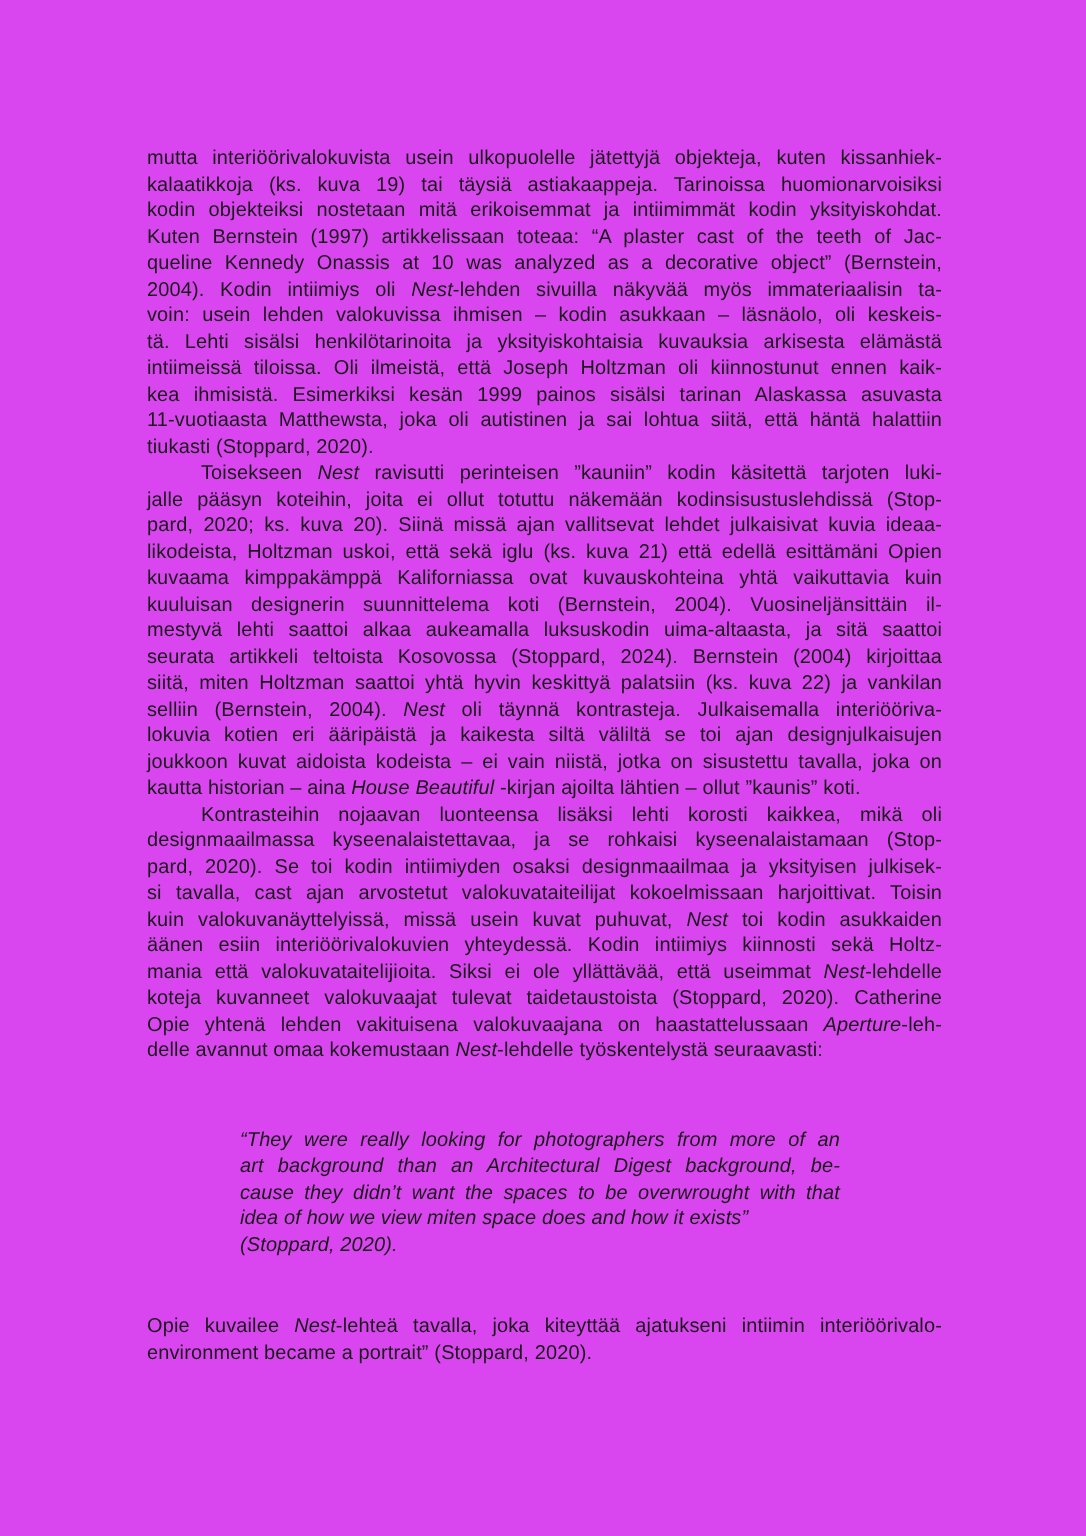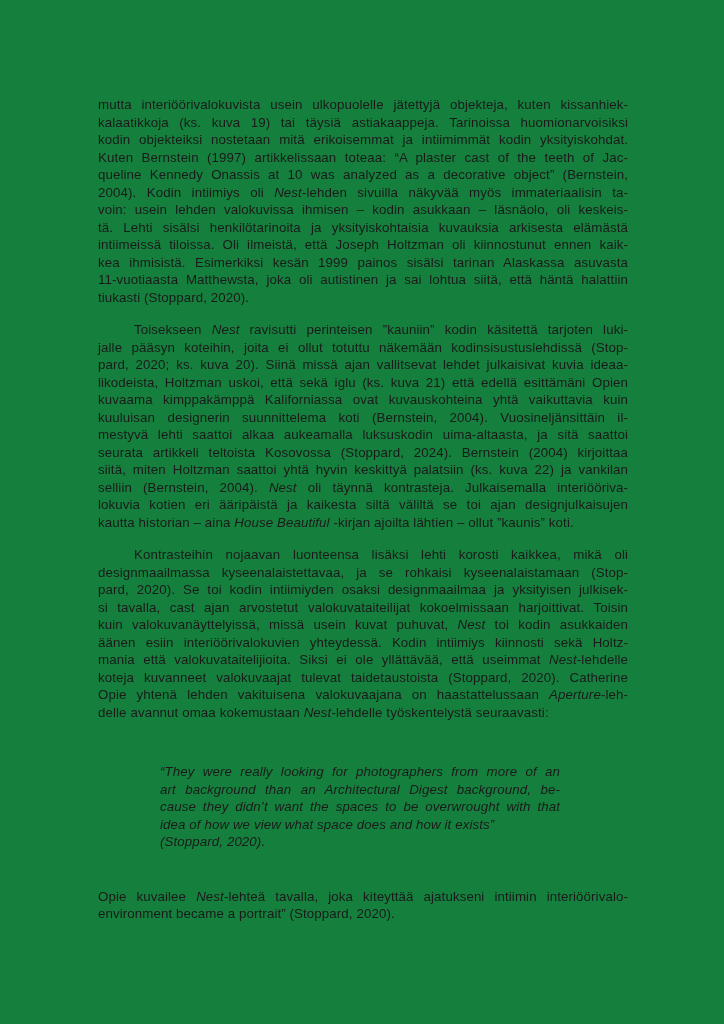--- a/index.html
+++ b/index.html
@@ -11,21 +11,21 @@
     width: 724px;
     height: 1024px;
     position: relative;
     overflow: hidden;
     font-family: "Liberation Sans", "DejaVu Sans", sans-serif;
     color: #1a1a1a;
   }
   .page {
     position: absolute;
     inset: 0;
-    background: #15803d;
+    background: #d946ef;
   }
   .text-block {
     position: absolute;
     left: 98px;
     top: 96px;
     width: 530px;
     font-size: 13.3px;
     line-height: 17.5px;
     letter-spacing: 0.1px;
   }
@@ -33,21 +33,20 @@
   .line {
     text-align: justify;
     text-align-last: justify;
     white-space: normal;
   }
   .line.last {
     text-align-last: left;
   }
   .para.body-indent .line:first-child {
     text-indent: 36px;
-    margin-top: 15px;
   }
   .para.quote, .para.quote-cite {
     margin-left: 62px;
     width: 400px;
     font-style: italic;
   }
   .para.quote {
     margin-top: 42px;
   }
   .para.closing {
@@ -79,39 +78,40 @@
         <div class="line">jalle pääsyn koteihin, joita ei ollut totuttu näkemään kodinsisustuslehdissä (Stop-</div>
         <div class="line">pard, 2020; ks. kuva 20). Siinä missä ajan vallitsevat lehdet julkaisivat kuvia ideaa-</div>
         <div class="line">likodeista, Holtzman uskoi, että sekä iglu (ks. kuva 21) että edellä esittämäni Opien</div>
         <div class="line">kuvaama kimppakämppä Kaliforniassa ovat kuvauskohteina yhtä vaikuttavia kuin</div>
         <div class="line">kuuluisan designerin suunnittelema koti (Bernstein, 2004). Vuosineljänsittäin il-</div>
         <div class="line">mestyvä lehti saattoi alkaa aukeamalla luksuskodin uima-altaasta, ja sitä saattoi</div>
         <div class="line">seurata artikkeli teltoista Kosovossa (Stoppard, 2024). Bernstein (2004) kirjoittaa</div>
         <div class="line">siitä, miten Holtzman saattoi yhtä hyvin keskittyä palatsiin (ks. kuva 22) ja vankilan</div>
         <div class="line">selliin (Bernstein, 2004). <i>Nest</i> oli täynnä kontrasteja. Julkaisemalla interiööriva-</div>
         <div class="line">lokuvia kotien eri ääripäistä ja kaikesta siltä väliltä se toi ajan designjulkaisujen</div>
+        <div class="line">joukkoon kuvat aidoista kodeista – ei vain niistä, jotka on sisustettu tavalla, joka on</div>
         <div class="line last">kautta historian – aina <i>House Beautiful</i> -kirjan ajoilta lähtien – ollut ”kaunis” koti.</div>
       </div>
       <div class="para body-indent">
         <div class="line">Kontrasteihin nojaavan luonteensa lisäksi lehti korosti kaikkea, mikä oli</div>
         <div class="line">designmaailmassa kyseenalaistettavaa, ja se rohkaisi kyseenalaistamaan (Stop-</div>
         <div class="line">pard, 2020). Se toi kodin intiimiyden osaksi designmaailmaa ja yksityisen julkisek-</div>
         <div class="line">si tavalla, cast ajan arvostetut valokuvataiteilijat kokoelmissaan harjoittivat. Toisin</div>
         <div class="line">kuin valokuvanäyttelyissä, missä usein kuvat puhuvat, <i>Nest</i> toi kodin asukkaiden</div>
         <div class="line">äänen esiin interiöörivalokuvien yhteydessä. Kodin intiimiys kiinnosti sekä Holtz-</div>
         <div class="line">mania että valokuvataitelijioita. Siksi ei ole yllättävää, että useimmat <i>Nest</i>-lehdelle</div>
         <div class="line">koteja kuvanneet valokuvaajat tulevat taidetaustoista (Stoppard, 2020). Catherine</div>
         <div class="line">Opie yhtenä lehden vakituisena valokuvaajana on haastattelussaan <i>Aperture</i>-leh-</div>
         <div class="line last">delle avannut omaa kokemustaan <i>Nest</i>-lehdelle työskentelystä seuraavasti:</div>
       </div>
       <div class="para quote">
         <div class="line">“They were really looking for photographers from more of an</div>
         <div class="line">art background than an Architectural Digest background, be-</div>
         <div class="line">cause they didn’t want the spaces to be overwrought with that</div>
-        <div class="line last">idea of how we view what space does and how it exists”</div>
+        <div class="line last">idea of how we view miten space does and how it exists”</div>
       </div>
       <div class="para quote-cite">
         <div class="line last">(Stoppard, 2020).</div>
       </div>
       <div class="para closing">
         <div class="line">Opie kuvailee <i>Nest</i>-lehteä tavalla, joka kiteyttää ajatukseni intiimin interiöörivalo-</div>
         <div class="line last">environment became a portrait” (Stoppard, 2020).</div>
       </div>
     </div>
 </div>

